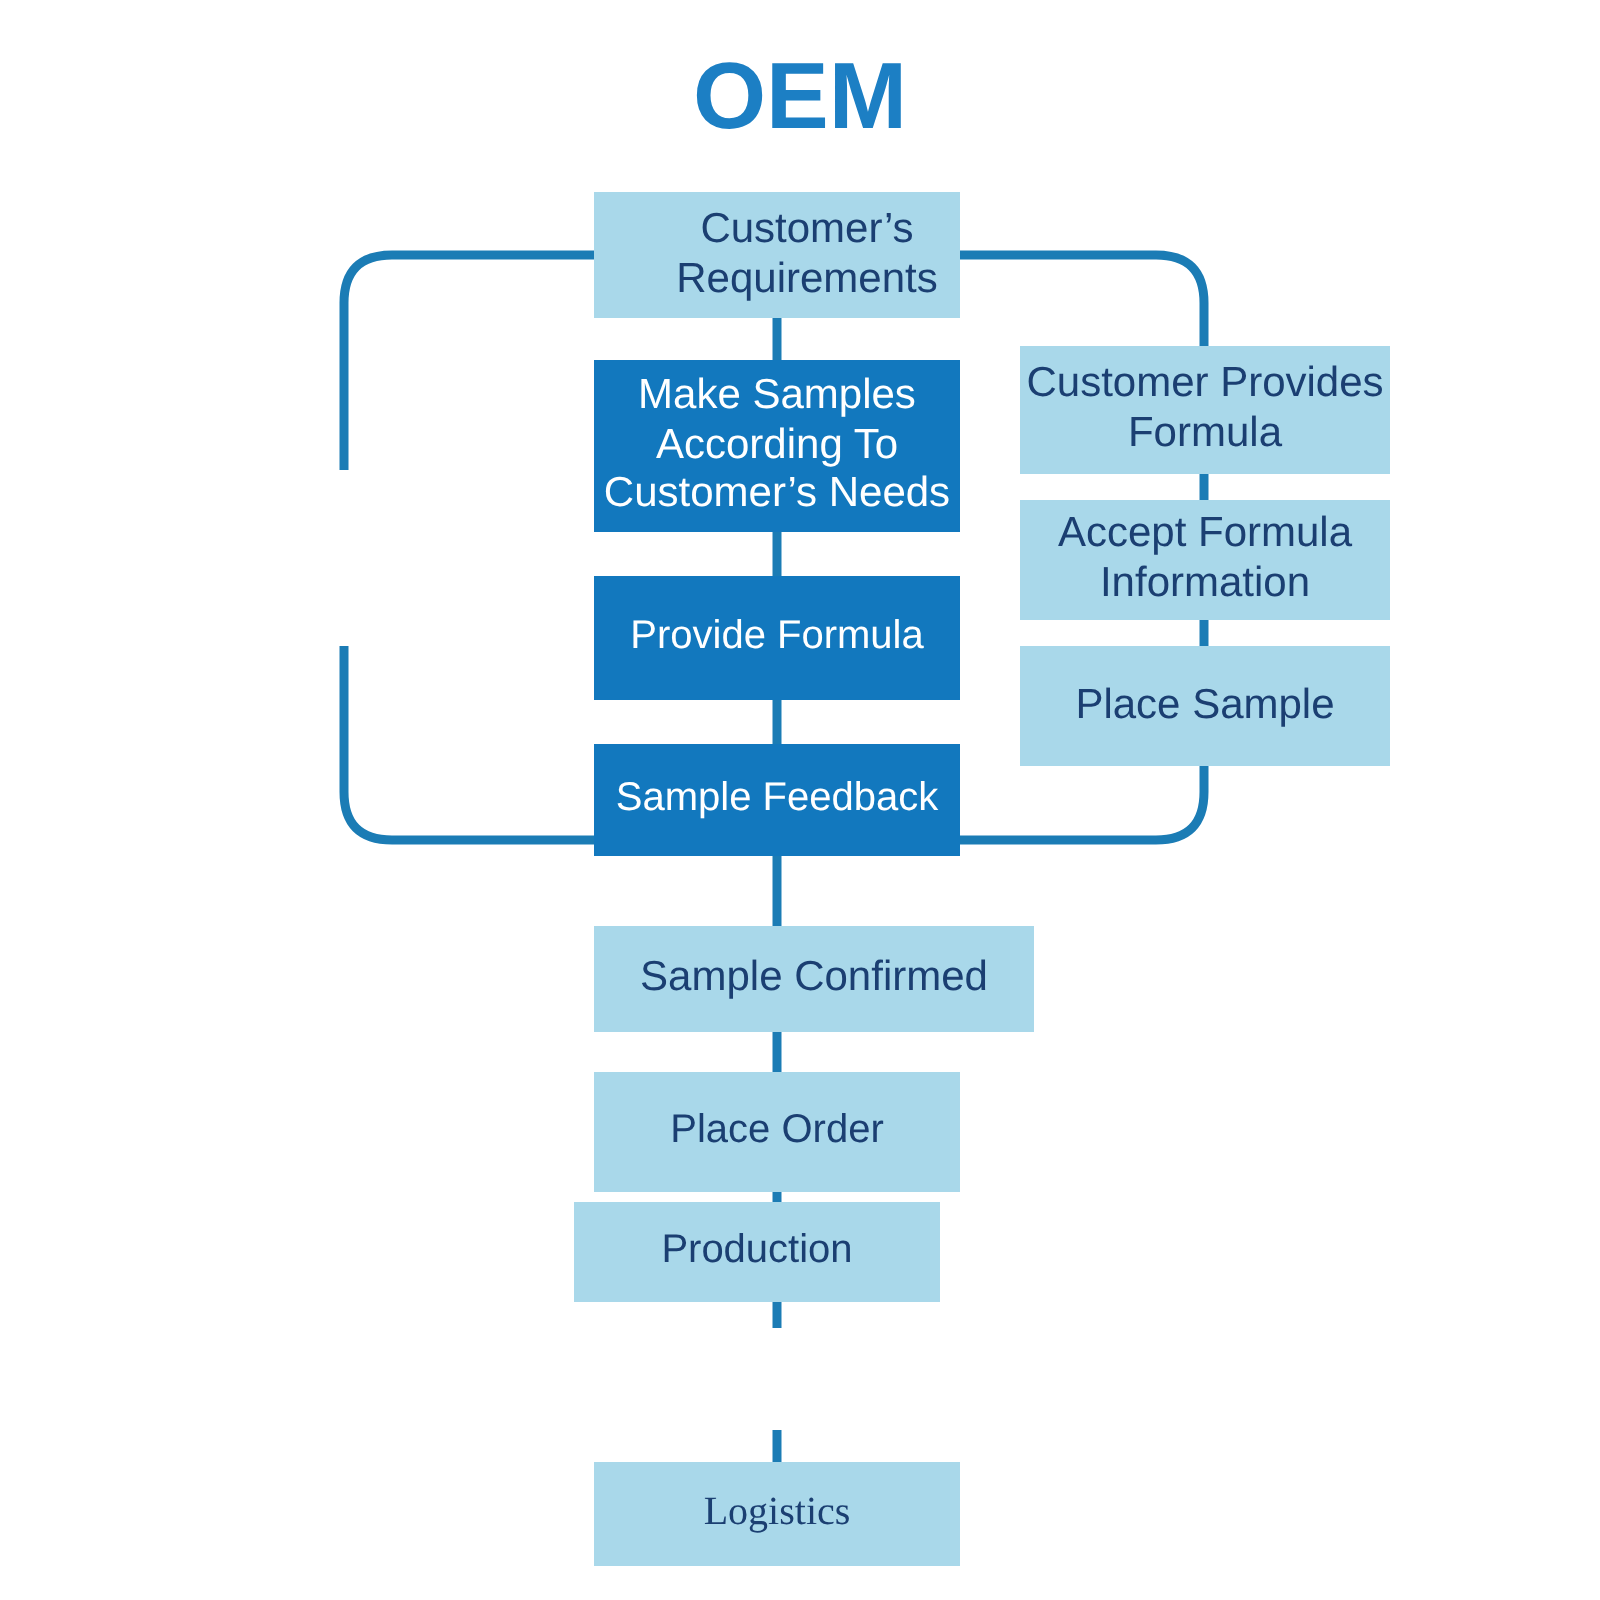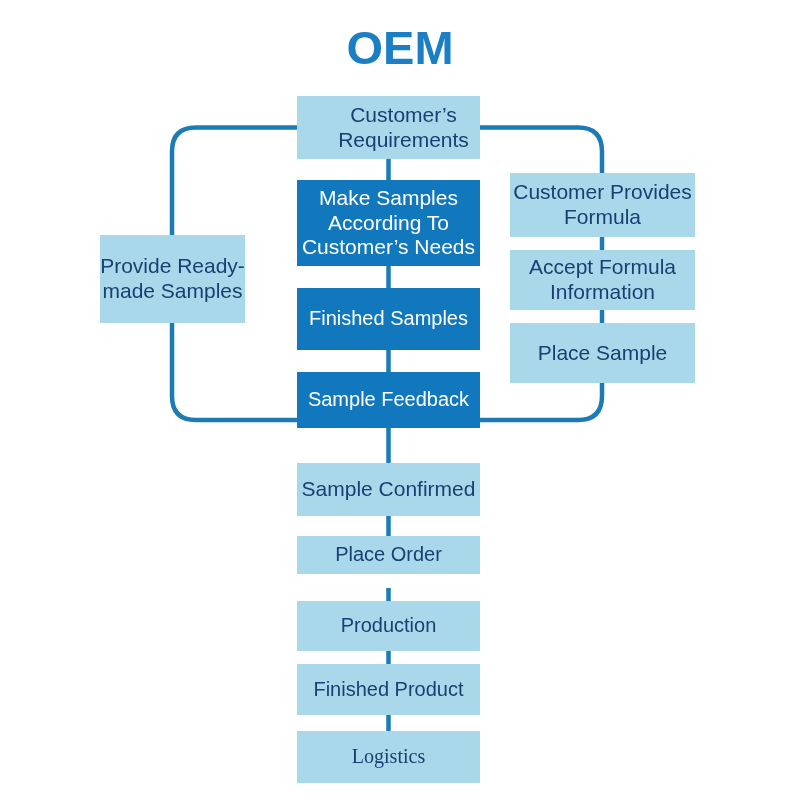--- a/index.html
+++ b/index.html
@@ -93,37 +93,35 @@
 
       <path d="M 388.5 516 L 388.5 536"></path>
       <path d="M 388.5 588 L 388.5 601"></path>
       <path d="M 388.5 651 L 388.5 664"></path>
       <path d="M 388.5 715 L 388.5 731"></path>
     </g>
   </svg>
 
   <div class="node light f21" style="left:297px; top:96px; width:183px; height:63px;padding-left:30px;">Customer’s Requirements</div>
 
-  <div class="node light f19" style="left:100px; top:235px; width:145px; height:88px;">Provide Ready-made Samples</div>
 
   <div class="node dark f19" style="left:297px; top:180px; width:183px; height:86px;">Make Samples According To Customer’s Needs</div>
 
-  <div class="node dark f20" style="left:297px; top:288px; width:183px; height:62px;">Finished Samples</div>
+  <div class="node dark f20" style="left:297px; top:288px; width:183px; height:62px;">Provide Formula</div>
 
   <div class="node dark f20" style="left:297px; top:372px; width:183px; height:56px;text-align:right;">Sample Feedback</div>
 
   <div class="node light f19" style="left:510px; top:173px; width:185px; height:64px;">Customer Provides Formula</div>
 
   <div class="node light f19" style="left:510px; top:250px; width:185px; height:60px;">Accept Formula Information</div>
 
   <div class="node light f19" style="left:510px; top:323px; width:185px; height:60px;">Place Sample</div>
 
-  <div class="node light f19" style="left:297px; top:463px; width:183px; height:53px;">Sample Confirmed</div>
+  <div class="node light f19" style="left:297px; top:463px; width:220px; height:53px;">Sample Confirmed</div>
 
-  <div class="node light f20" style="left:297px; top:536px; width:183px; height:38px;">Place Order</div>
+  <div class="node light f20" style="left:297px; top:536px; width:183px; height:60px;">Place Order</div>
 
-  <div class="node light f20" style="left:297px; top:601px; width:183px; height:50px;">Production</div>
+  <div class="node light f20" style="left:287px; top:601px; width:183px; height:50px;">Production</div>
 
-  <div class="node light f20" style="left:297px; top:664px; width:183px; height:51px;">Finished Product</div>
 
   <div class="node light f20" style="left:297px; top:731px; width:183px; height:52px;font-family:Liberation Serif, serif;">Logistics</div>
 
 </div>
 
 </body></html>

